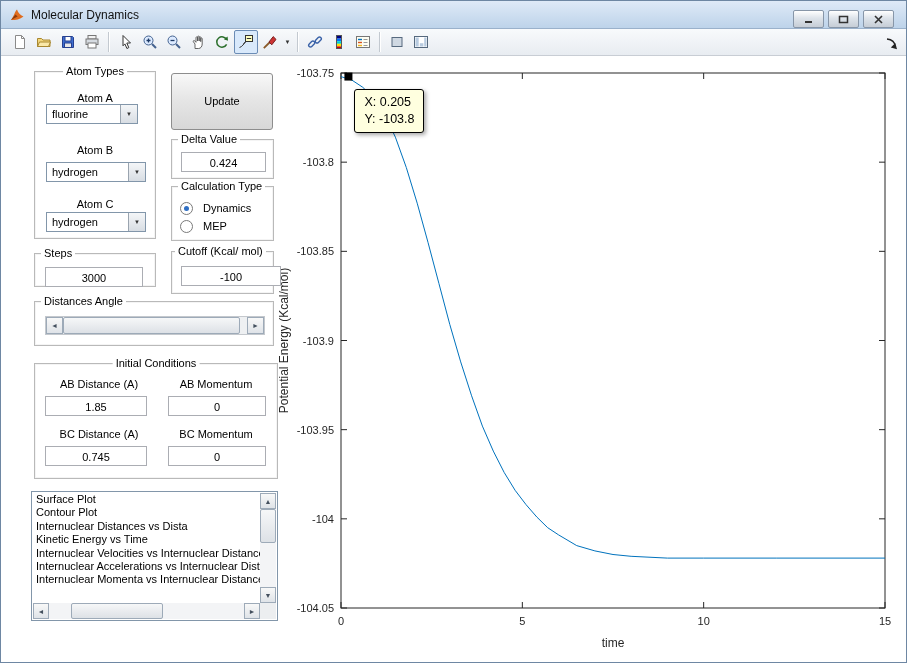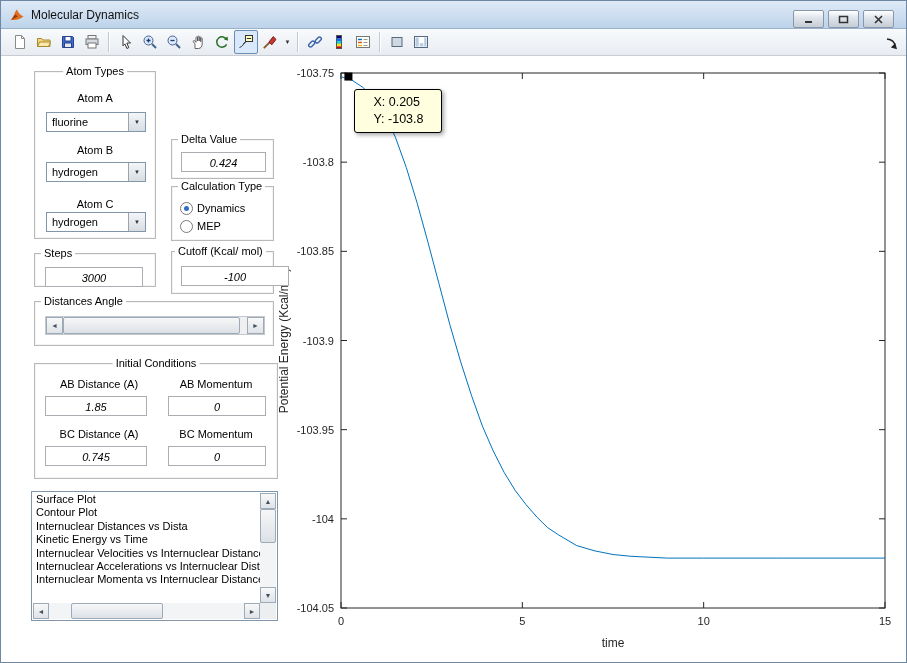--- a/index.html
+++ b/index.html
@@ -31,32 +31,32 @@
   
   .panel{position:absolute;border:1px solid #b9b9b9;box-shadow:inset 0 0 0 1px #f4f4f4;
     background:#fff;box-sizing:border-box;z-index:2;}
   .panel-title{position:absolute;top:-7px;left:6px;background:#fff;padding:0 3px;
     font-size:11px;color:#000;white-space:nowrap;}
   .panel-title.centered{left:50%;transform:translateX(-50%);}
   .ctl-label{position:absolute;font-size:11px;color:#000;text-align:center;}
   .push-button{position:absolute;background:linear-gradient(#f8f8f8,#e6e6e6 45%,#d7d7d7);
     border:1px solid #8d8d8d;border-radius:3px;text-align:center;font-size:11px;color:#000;z-index:2;}
   .edit{position:absolute;height:20px;background:#fff;border:1px solid #abadb3;
-    font-size:11px;text-align:center;line-height:20px;box-sizing:border-box;color:#000;font-style:italic;}
+    font-size:11px;text-align:center;line-height:20px;box-sizing:border-box;color:#000;}
   .dropdown{position:absolute;height:20px;background:#fff;border:1px solid #8296aa;box-sizing:border-box;}
   .dd-value{position:absolute;left:5px;top:3px;font-size:11px;color:#000;white-space:nowrap;}
   .dd-btn{position:absolute;right:0;top:0;width:16px;height:18px;
     background:linear-gradient(#f4f6f8,#d8dde3);border-left:1px solid #9aa4af;
     display:flex;align-items:center;justify-content:center;font-size:6px;color:#333;}
   .radio-row{position:absolute;left:8px;height:14px;display:flex;align-items:center;}
   .radio{width:11px;height:11px;border:1px solid #7a7a7a;border-radius:50%;background:#fff;
     display:flex;align-items:center;justify-content:center;}
   .radio .dot{width:5px;height:5px;border-radius:50%;background:transparent;}
   .radio.checked .dot{background:#2f6fc4;}
-  .radio-label{font-size:11px;margin-left:4px;color:#000;}
+  .radio-label{font-size:11px;margin-left:10px;color:#000;}
   
   .slider{position:absolute;background:#eef0f2;border:1px solid #c4c8cd;box-sizing:border-box;}
   .sl-arrow{position:absolute;top:0;width:17px;height:100%;box-sizing:border-box;
     background:linear-gradient(#f8f8f8,#dfe3e8);border:1px solid #9daab8;
     display:flex;align-items:center;justify-content:center;font-size:7px;color:#44505e;}
   .sl-arrow.left{left:0;} .sl-arrow.right{right:0;}
   .sl-thumb{position:absolute;top:0;height:100%;box-sizing:border-box;
     background:linear-gradient(#f6f7f8,#dde1e6);border:1px solid #9daab8;border-radius:2px;}
   
   .listbox{position:absolute;background:#fff;border:1px solid #8296aa;box-sizing:border-box;z-index:2;}
@@ -70,21 +70,21 @@
     display:flex;align-items:center;justify-content:center;font-size:7px;color:#44505e;}
   .sc-btn.up{top:0;left:0;} .sc-btn.down{bottom:0;left:0;}
   .sc-btn.left{left:0;top:0;} .sc-btn.right{right:0;top:0;}
   .sc-thumb{position:absolute;left:0;width:16px;box-sizing:border-box;
     background:linear-gradient(#f6f7f8,#dde1e6);border:1px solid #9daab8;border-radius:2px;}
   .sc-thumb-h{position:absolute;top:0;height:16px;box-sizing:border-box;
     background:linear-gradient(#f6f7f8,#dde1e6);border:1px solid #9daab8;border-radius:2px;}
   .sc-corner{position:absolute;right:1px;bottom:1px;width:16px;height:16px;background:#eceef0;}
   
   .datatip{position:absolute;z-index:6;background:#ffffdf;border:1px solid #000;border-radius:3px;
-    padding:4px 18px;font-size:12.5px;line-height:17px;color:#000;box-shadow:2px 2px 4px rgba(0,0,0,.35);
+    padding:4px 9px;font-size:12.5px;line-height:17px;color:#000;box-shadow:2px 2px 4px rgba(0,0,0,.35);
     white-space:nowrap;}
 </style>
 </head>
 <body>
 
 <div class="window">
 
   <div class="titlebar">
     <svg class="app-icon" viewBox="0 0 16 16">
       <path d="M2 13 C5 9.5 6 4 8 2.5 C9 6 12 8.5 14.5 9.5 C11 12.5 7 13 2 13 Z" fill="#e06c1e"></path>
@@ -277,36 +277,37 @@
       </svg>
 
     <div class="datatip" style="left: 353.435px; top: 32.5667px;">
       <div>X: 0.205</div>
       <div>Y: -103.8</div>
     </div>
 
     <div class="panel" style="left:33px;top:15px;width:122px;height:168px">
       <span class="panel-title centered">Atom Types</span>
       <span class="ctl-label" style="left:0;top:20px;width:100%">Atom A</span>
-      <div class="dropdown" style="left:11px;top:40px;width:100px">
+      <div class="dropdown" style="left:11px;top:32px;width:92px">
         <span class="dd-value">fluorine</span>
         <span class="dd-btn">▼</span>
       </div>
       <span class="ctl-label" style="left:0;top:72px;width:100%">Atom B</span>
       <div class="dropdown" style="left:11px;top:90px;width:100px">
         <span class="dd-value">hydrogen</span>
         <span class="dd-btn">▼</span>
       </div>
       <span class="ctl-label" style="left:0;top:126px;width:100%">Atom C</span>
       <div class="dropdown" style="left:11px;top:140px;width:100px">
         <span class="dd-value">hydrogen</span>
         <span class="dd-btn">▼</span>
       </div>
     </div>
 
+    <div class="push-button" style="left:170px;top:17px;width:100px;height:55px;line-height:55px">Update</div>
 
     <div class="panel" style="left:170px;top:83px;width:103px;height:40px">
       <span class="panel-title">Delta Value</span>
       <div class="edit" style="left:9px;top:12px;width:85px">0.424</div>
     </div>
 
     <div class="panel" style="left:170px;top:130px;width:103px;height:55px">
       <span class="panel-title">Calculation Type</span>
       <div class="radio-row" style="top:14px">
         <span class="radio checked">
@@ -322,21 +323,21 @@
       </div>
     </div>
 
     <div class="panel" style="left:33px;top:197px;width:122px;height:34px">
       <span class="panel-title">Steps</span>
       <div class="edit" style="left:10px;top:13px;width:98px">3000</div>
     </div>
 
     <div class="panel" style="left:170px;top:195px;width:103px;height:43px">
       <span class="panel-title" style="left:3px">Cutoff (Kcal/ mol)</span>
-      <div class="edit" style="left:9px;top:14px;width:108px">-100</div>
+      <div class="edit" style="left:9px;top:14px;width:100px">-100</div>
     </div>
 
     <div class="panel" style="left:33px;top:245px;width:240px;height:45px">
       <span class="panel-title">Distances Angle</span>
       <div class="slider" style="left:10px;top:14px;width:220px;height:19px">
         <span class="sl-arrow left">◄</span>
         <span class="sl-thumb" style="left:17px;width:177px"></span>
         <span class="sl-arrow right">►</span>
       </div>
     </div>

